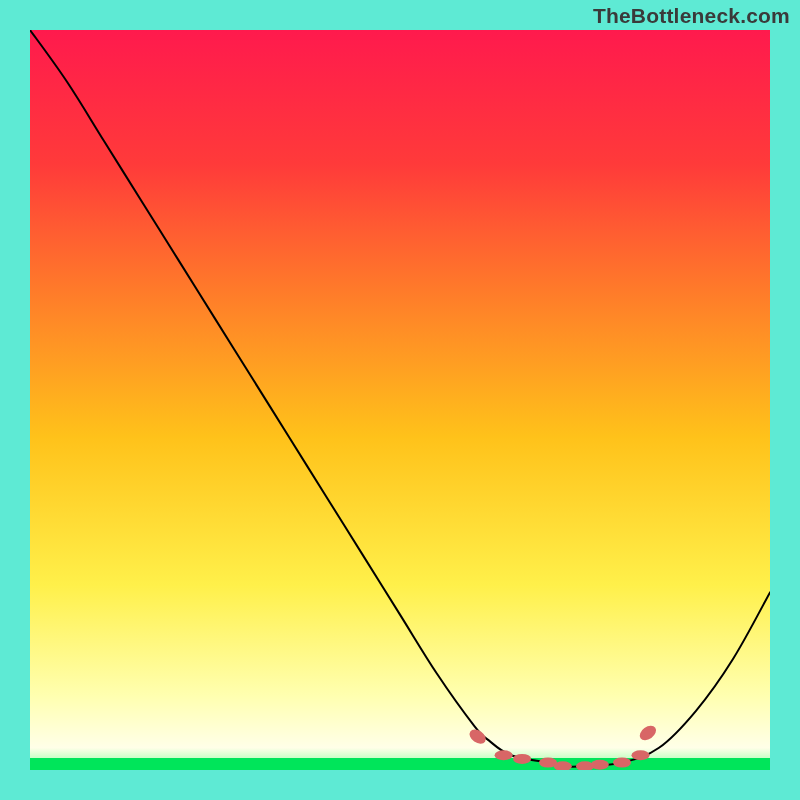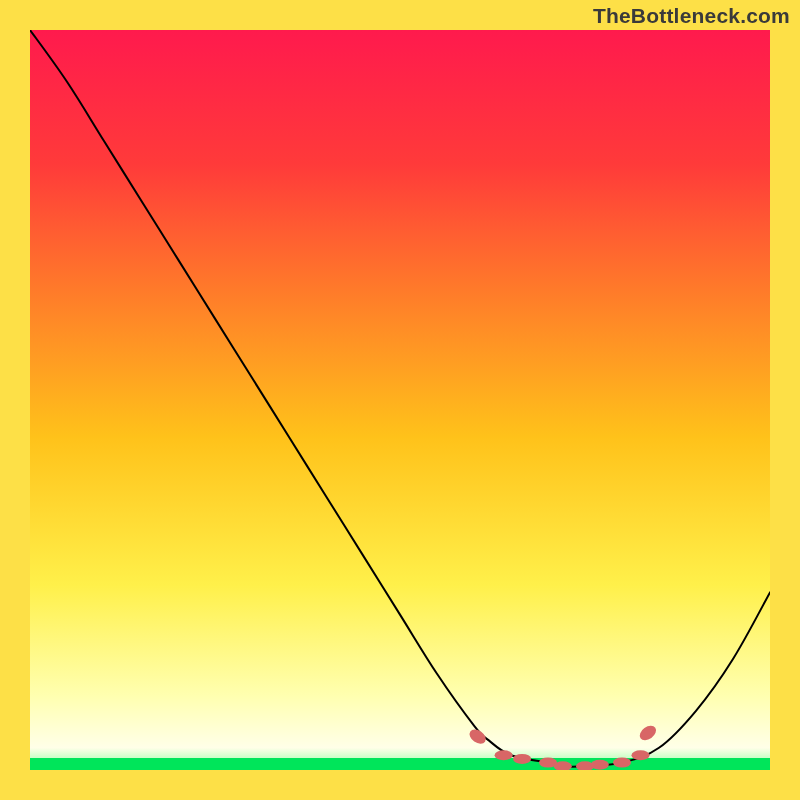--- a/index.html
+++ b/index.html
@@ -8,21 +8,21 @@
     width: 800px;
     height: 800px;
     background: #000;
     font-family: Arial, Helvetica, sans-serif;
     overflow: hidden;
   }
   .stage {
     position: relative;
     width: 800px;
     height: 800px;
-    background: #fde047;
+    background: #5eead4;
   }
   .attribution {
     position: absolute;
     top: 4px;
     right: 10px;
     color: #3a3a3a;
     font-size: 21px;
     font-weight: bold;
     letter-spacing: 0.2px;
     z-index: 10;

